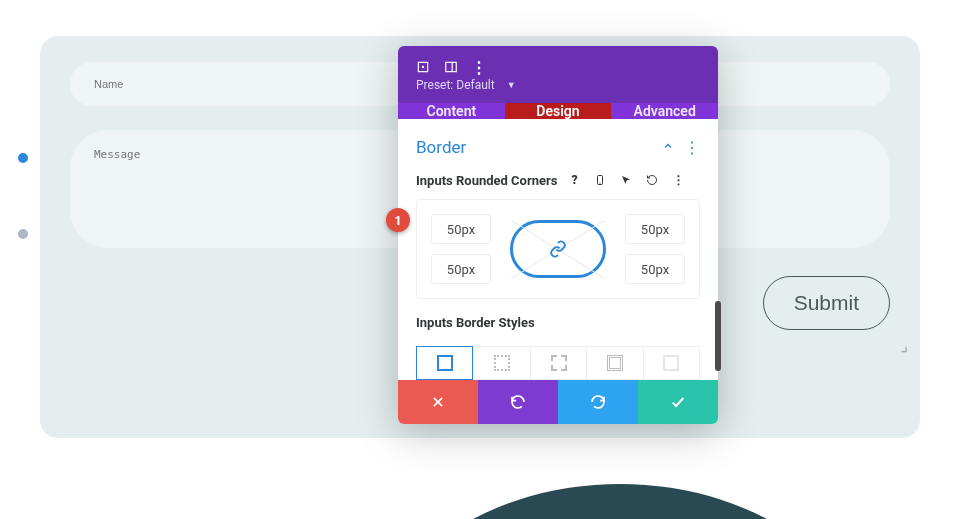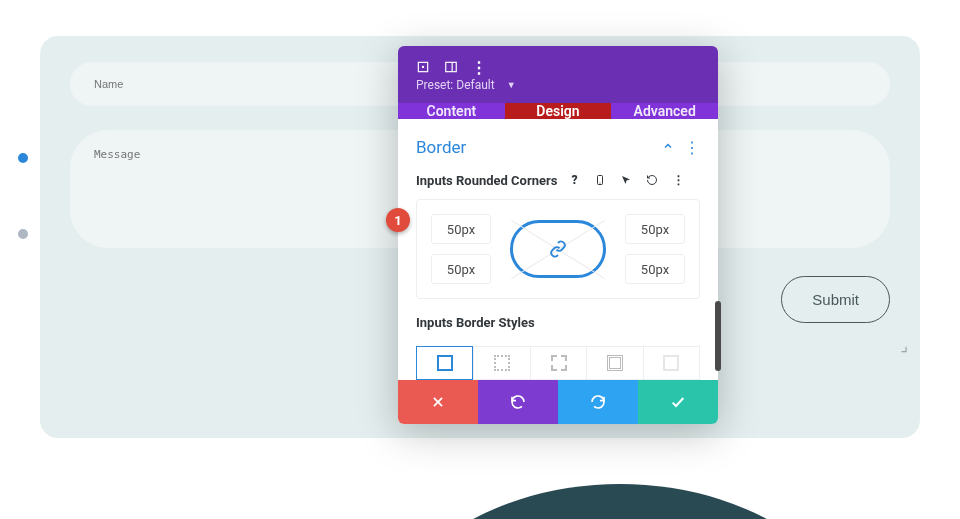--- a/index.html
+++ b/index.html
@@ -14,21 +14,21 @@
   }
   .form-field {
     width: 100%; background: #eff5f5; border-radius: 50px;
     padding: 16px 24px; color: #6f7a7a; font-size: 11px; margin-bottom: 24px;
     border: none; outline: none;
   }
   .form-field.message { border-radius: 38px; height: 118px; resize: none; padding-top: 18px; }
   .submit-wrap { display: flex; justify-content: flex-end; }
   .submit-btn {
     border: 1px solid #49595b; color: #49595b; background: transparent;
-    border-radius: 50px; padding: 14px 30px; font-size: 15px; cursor: pointer;
+    border-radius: 50px; padding: 14px 30px; font-size: 21px; cursor: pointer;
   }
   .badge-left-1 { position: absolute; left: 16px; top: 151px; width: 14px; height: 14px; border-radius: 50%; background: #2b87da; border: 2px solid #fff; }
   .badge-left-2 { position: absolute; left: 16px; top: 227px; width: 14px; height: 14px; border-radius: 50%; background: #aeb7c3; border: 2px solid #fff; }
   .resize-handle {
     position: absolute; right: 52px; top: 336px; color: #9aa4a6; font-size: 16px; transform: rotate(0deg);
   }
   .dark-arc {
     position: absolute; left: 360px; top: 484px; width: 520px; height: 200px;
     background: #294953; border-radius: 50% 50% 0 0 / 100% 100% 0 0;
   }

